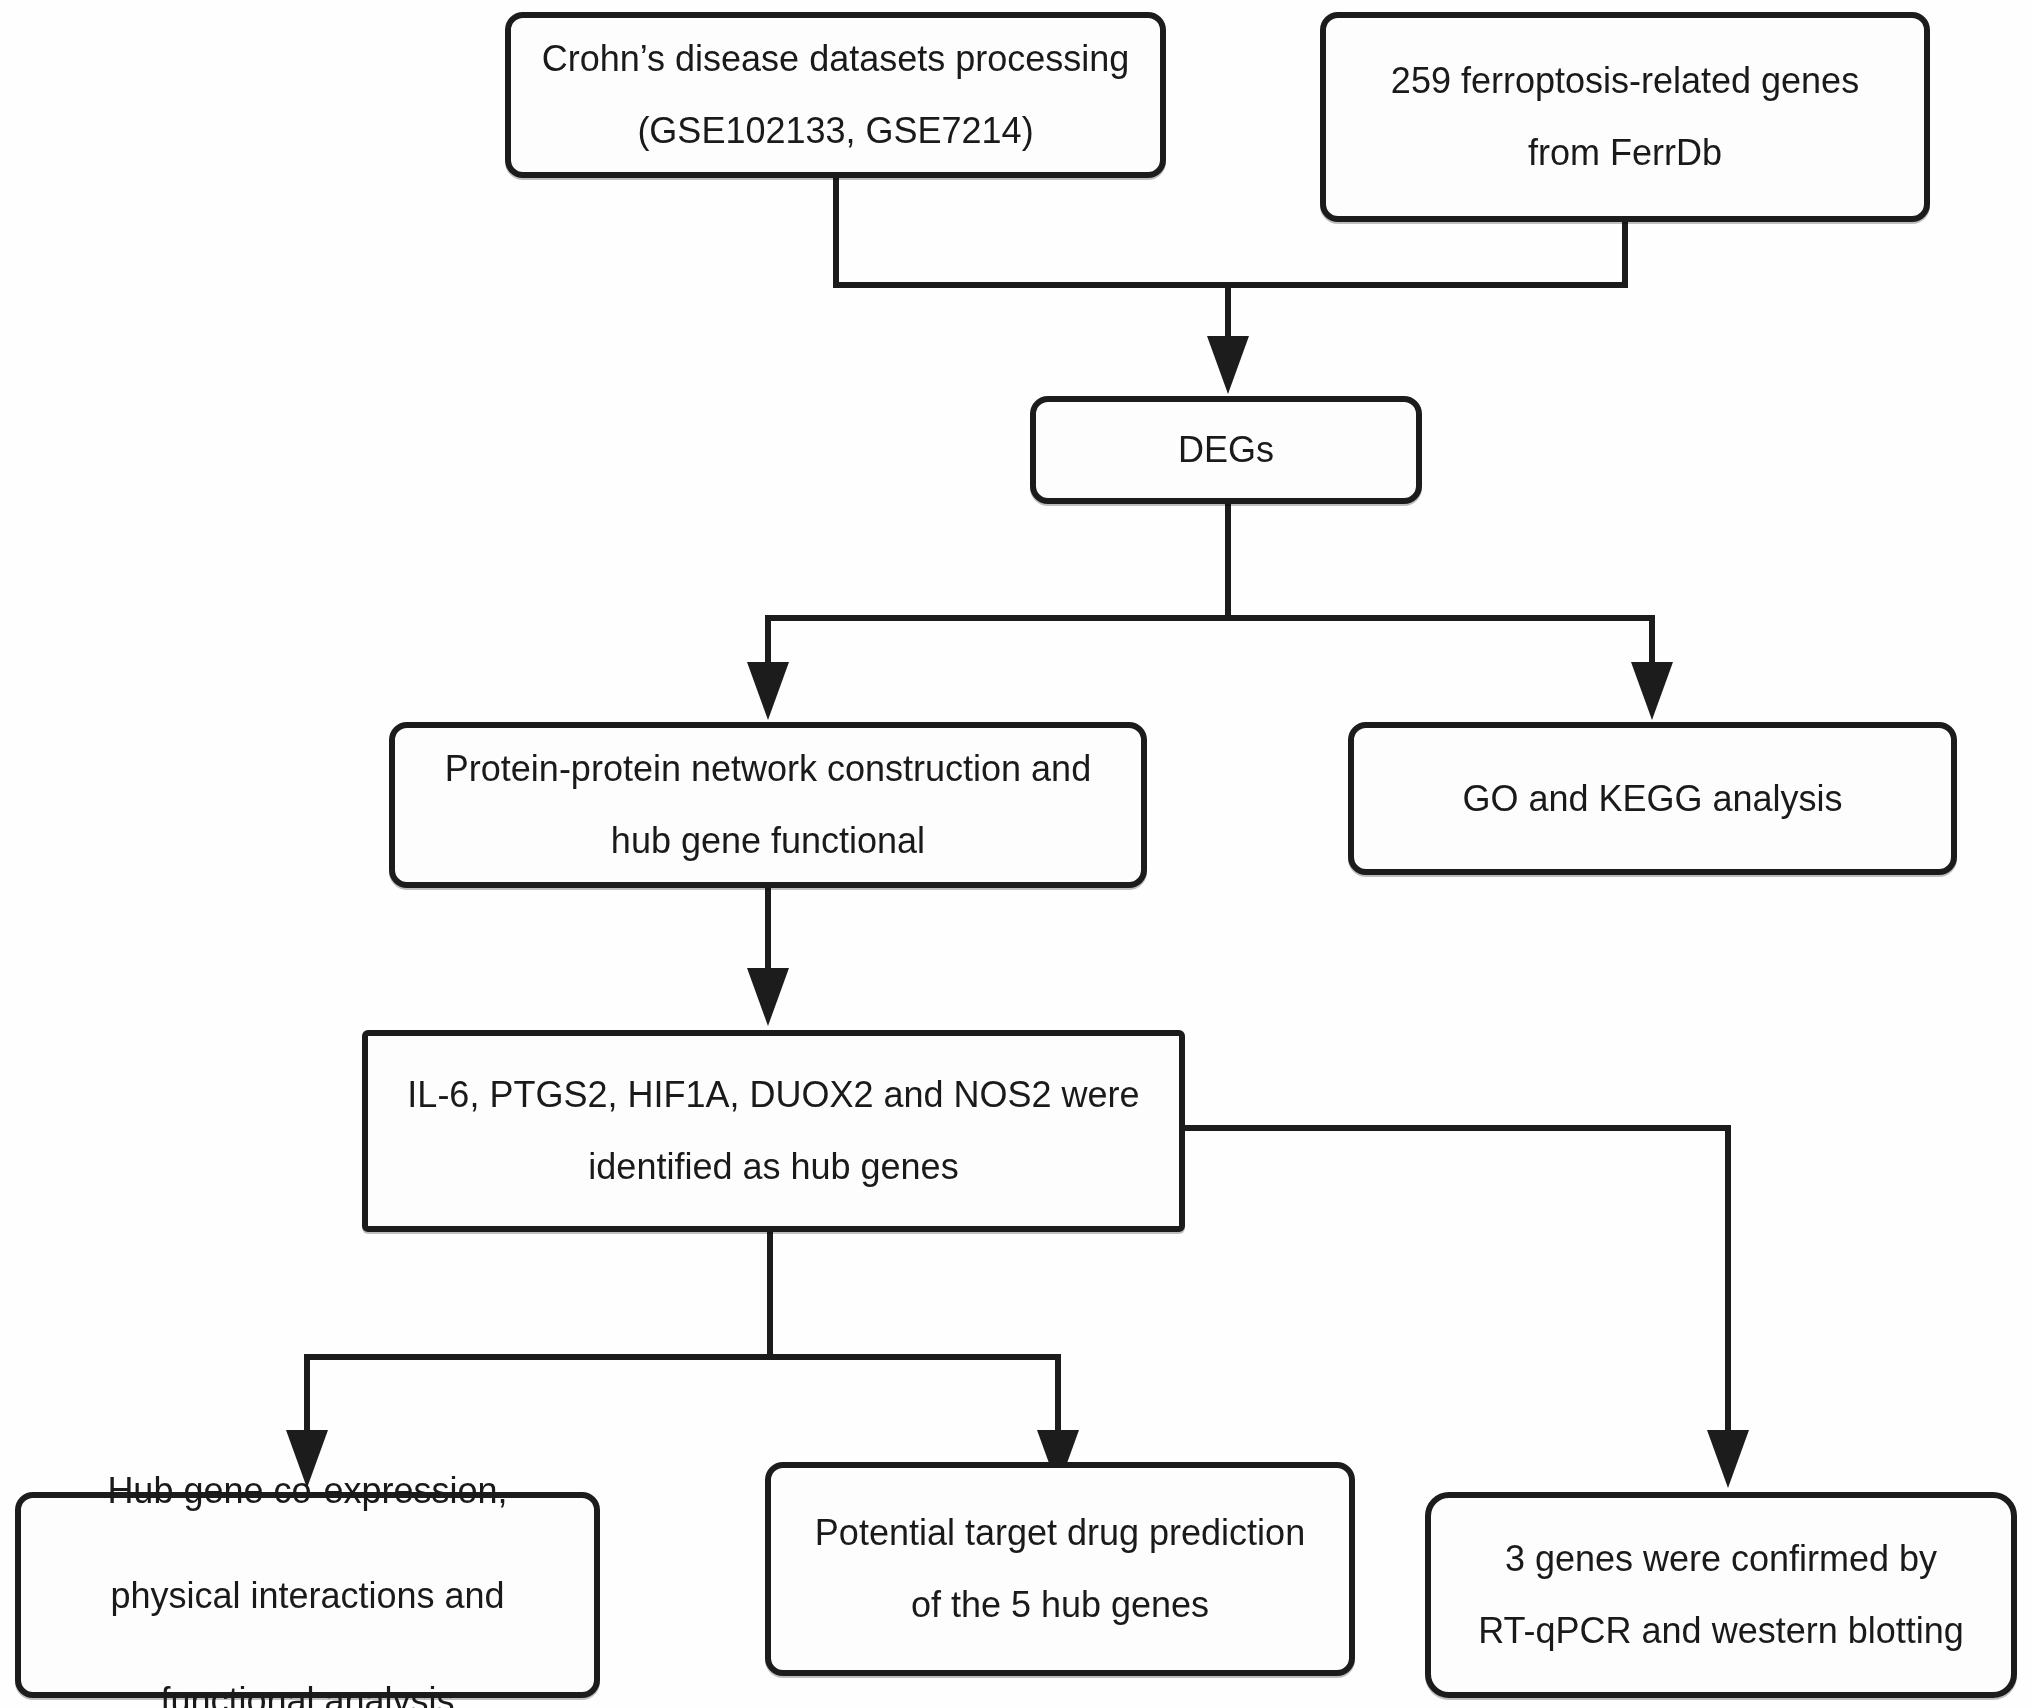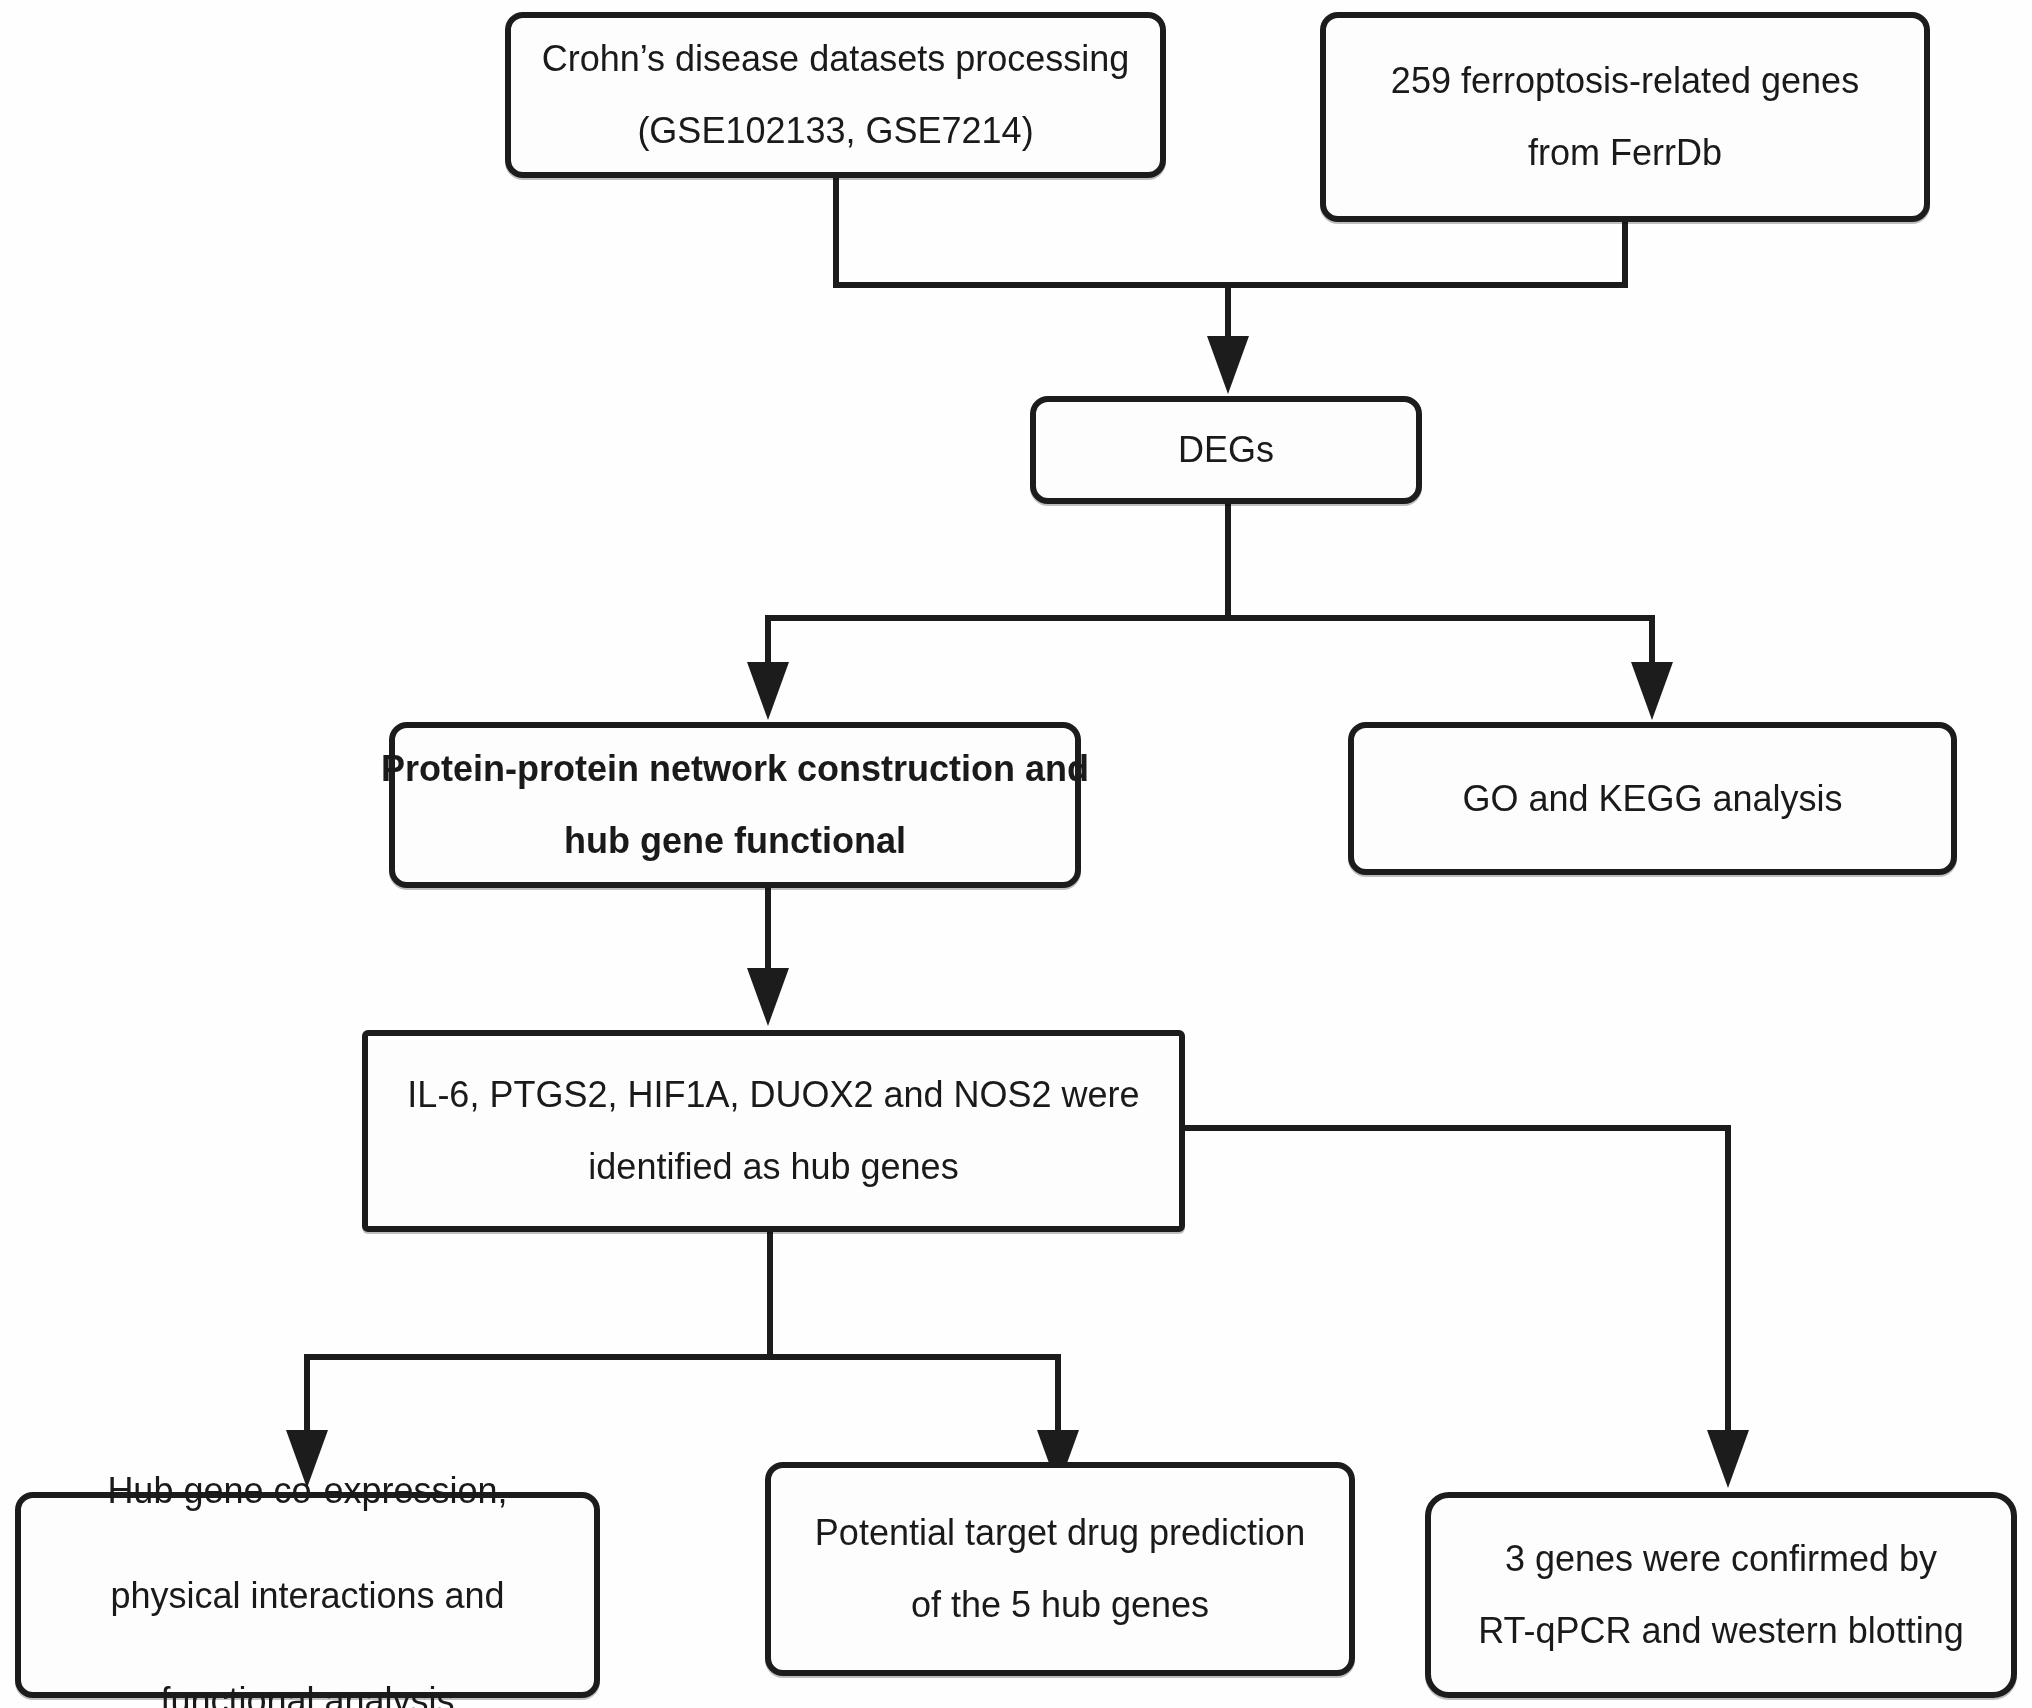--- a/index.html
+++ b/index.html
@@ -41,21 +41,21 @@
     color: #1a1a1a;
     white-space: nowrap;
   }
   .node.tight .line {
     line-height: 57px;
   }
   
   #node-datasets   { left: 505px;  top: 12px;   width: 661px; height: 166px; }
   #node-ferrdb     { left: 1320px; top: 12px;   width: 610px; height: 210px; }
   #node-degs       { left: 1030px; top: 396px;  width: 392px; height: 108px; }
-  #node-ppi        { left: 389px;  top: 722px;  width: 692px; height: 166px; font-weight: bold; }
+  #node-ppi        { left: 389px;  top: 722px;  width: 758px; height: 166px; }
   #node-gokegg     { left: 1348px; top: 722px;  width: 609px; height: 153px; }
   #node-hub        { left: 362px;  top: 1030px; width: 823px; height: 202px; border-radius: 6px; }
   #node-coexp      { left: 15px;   top: 1492px; width: 585px; height: 206px; gap: 48px; }
   #node-drug       { left: 765px;  top: 1462px; width: 590px; height: 214px; }
   #node-confirm    { left: 1425px; top: 1492px; width: 592px; height: 206px; border-radius: 24px; }
 </style>
 </head>
 <body>
 
 <div class="canvas">

